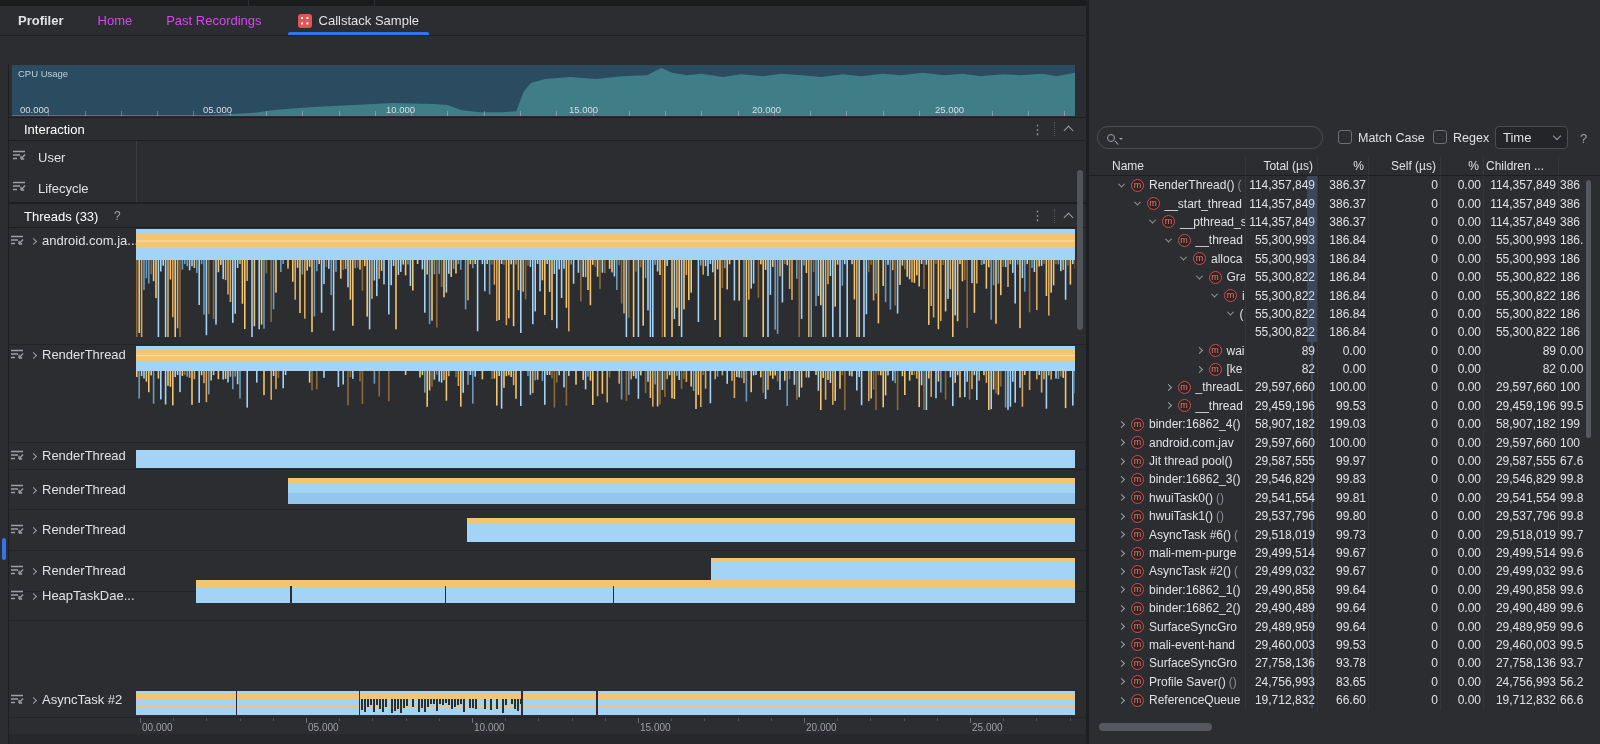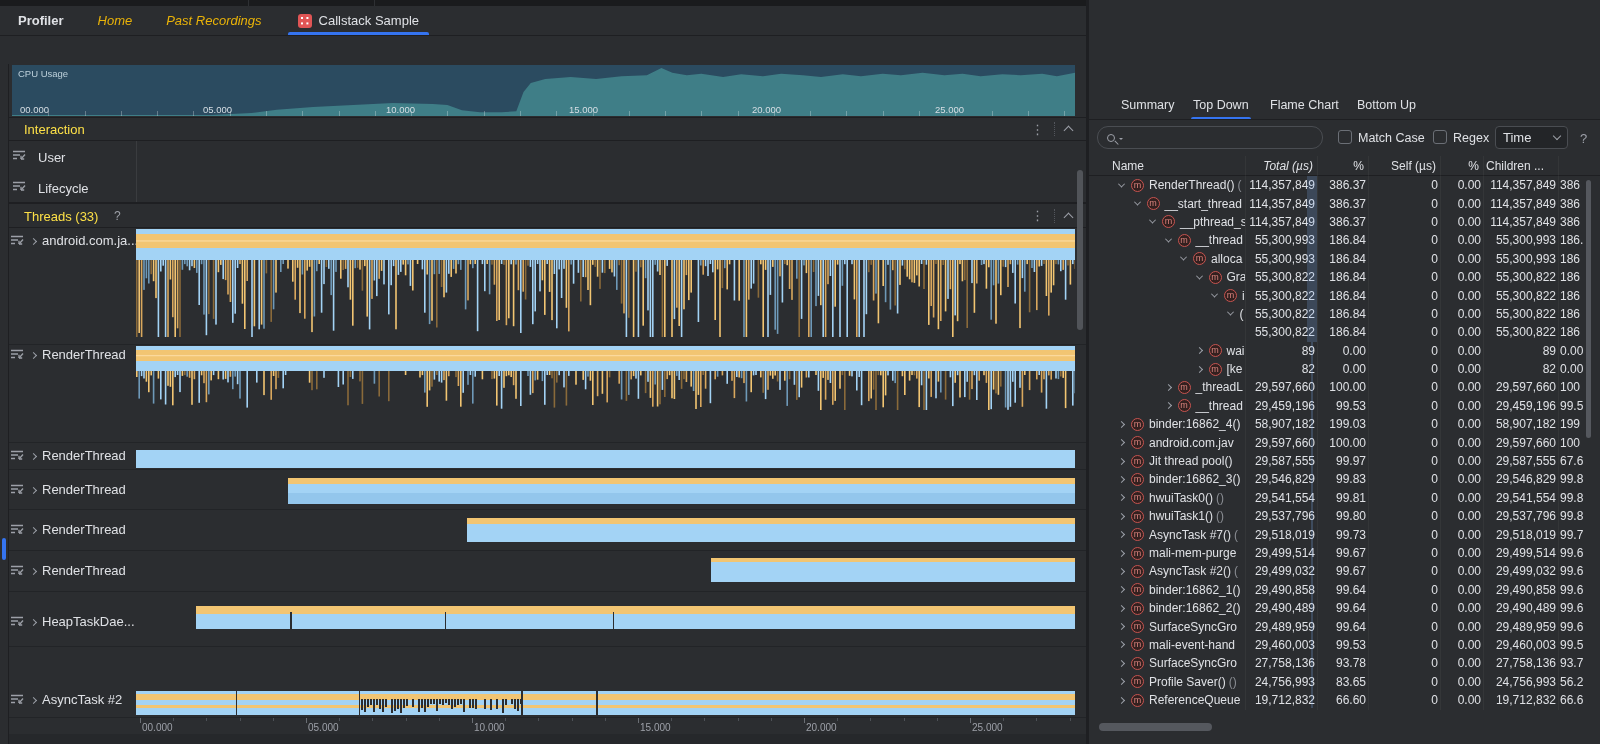--- a/index.html
+++ b/index.html
@@ -13,21 +13,21 @@
 
   
   .top-strip { position:absolute; left:0; top:0; width:1600px; height:6px; background:#1a1b1d; }
   .top-strip .seg-light { position:absolute; top:0; height:6px; left:1110px; width:490px; background:#242628; }
   .top-strip .seg-div { position:absolute; top:0; height:6px; width:1px; background:#2e3033; }
 
   
   .navbar { position:absolute; left:0; top:6px; width:1600px; height:30px; background:#2b2d30;
             border-bottom:1px solid #1e1f22; display:flex; align-items:center; }
   .nav-app { font-weight:bold; margin-left:18px; }
-  .nav-item { margin-left:34px; color:#eab308; cursor:default;font-style:italic; }
+  .nav-item { margin-left:34px; color:#d946ef; cursor:default; }
   .nav-tab-active { position:relative; margin-left:36px; display:flex; align-items:center; gap:7px; height:100%; }
   .nav-underline { position:absolute; left:-10px; right:-10px; bottom:0; height:3px; background:#3574f0; border-radius:2px 2px 0 0; }
   .rec-icon { position:relative; width:14px; height:14px; border-radius:3px; background:#e05555; flex:none; }
   .rec-icon::before { content:""; position:absolute; left:3px; top:3px; width:2.6px; height:2.6px; background:#ffffff;
                       box-shadow:5.4px 0 #ffffff, 0 5.4px #ffffff, 5.4px 5.4px #ffffff; }
   .win-icons { position:absolute; right:10px; top:0; height:30px; display:flex; align-items:center; gap:18px; color:#b6bac1; }
   .kebab { font-size:14px; letter-spacing:0; }
   .win-min { font-size:14px; }
 
   
@@ -43,21 +43,21 @@
 
   
   .cpu { position:absolute; left:12px; top:65px; width:1063px; height:51px; background:#2b4b60; overflow:hidden; }
   .cpu-label { position:absolute; left:6px; top:3px; font-size:9.5px; color:#bdd0da; }
   .cpu-tick-label { position:absolute; bottom:1px; font-size:9.5px; color:#d6dee4; }
   .cpu-minor { position:absolute; bottom:0; width:1px; height:5px; background:rgba(255,255,255,0.28); }
 
   
   .sec-header { position:absolute; left:0; width:1086px; background:#2b2d30;
                 border-top:1px solid #1e1f22; border-bottom:1px solid #1e1f22; }
-  .sec-title { position:absolute; left:24px; top:50%; transform:translateY(-50%); font-size:13px; color:#fde047; }
+  .sec-title { position:absolute; left:24px; top:50%; transform:translateY(-50%); font-size:13px; color:#ffffff; }
   .sec-help { position:absolute; left:114px; top:50%; transform:translateY(-50%); color:#9da0a8; font-size:12px; }
   .sec-controls { position:absolute; right:14px; top:0; height:100%; display:flex; align-items:center; gap:10px; }
   .sec-kebab { color:#9da0a8; font-size:13px; cursor:pointer; }
   .sec-div { width:0; height:14px; border-left:1px dotted #53565c; }
   .chev-up { width:7px; height:7px; border-left:1.5px solid #9da0a8; border-top:1.5px solid #9da0a8;
              transform:rotate(45deg); margin-top:3px; cursor:pointer; }
 
   
   .ix-row { position:absolute; left:0; width:1086px; height:31px; }
   .ix-label { position:absolute; left:38px; top:50%; transform:translateY(-50%); font-size:13px; }
@@ -1006,21 +1006,21 @@
               </g>
             </svg></span>
           <span class="t-chev" style="top: 18px;"></span>
           <span class="t-label" style="top: 12px;">RenderThread</span>
         </div>
         <div class="bar" style="left: 710.668px; width: 364.332px; top: 7px; height: 24px;">
           <div class="layer" style="height: 4px; background: rgb(242, 197, 114);"></div>
           <div class="layer" style="height: 20px; background: rgb(163, 211, 245);"></div>
         </div>
       </div>
-      <div class="track" style="top: 370px; height: 49px;">
+      <div class="track" style="top: 344px; height: 49px;">
         <div class="track-labelzone">
           <span class="trk-icon" style="top: 25px; left: 10px;"><svg width="14" height="12" viewBox="0 0 14 12">
               <g stroke="#9da0a8" stroke-width="1.3" fill="none">
                 <path d="M1 2 H13"></path>
                 <path d="M1 5.5 H8"></path>
                 <path d="M1 9 H5"></path>
                 <path d="M13 5 L9 9.5"></path>
                 <path d="M9 9.5 h3.2 M9 9.5 v-3.2"></path>
               </g>
             </svg></span>
@@ -1149,56 +1149,41 @@
   <div class="left-stripe">
     <div class="stripe-accent" style="top:474px"></div>
   </div>
 
   <div class="threads-scrollbar"></div>
   <div class="rpanel-border"></div>
 
   <div class="rpanel">
 
 
-    <div class="subtabs" id="subtabs">
-        <span class="subtab" style="left: 32px;">
-          <span>Summary</span>
-        </span>
-        <span class="subtab" style="left: 104px;">
-          <span>Top Down</span>
-          <span class="u"></span>
-        </span>
-        <span class="subtab" style="left: 181px;">
-          <span>Flame Chart</span>
-        </span>
-        <span class="subtab" style="left: 268px;">
-          <span>Bottom Up</span>
-        </span>
-      </div>
 
     <div class="searchrow">
       <span class="searchbox">
         <span class="mag"></span>
         <span class="mag-caret"></span>
         <input class="search-input" placeholder="" style="">
       </span>
       <span class="cb" style="left:249px"></span>
       <span class="cb-label" style="left:269px">Match Case</span>
       <span class="cb" style="left:344px"></span>
       <span class="cb-label" style="left:364px">Regex</span>
       <span class="dropdown">
         <span>Time</span>
         <span class="dd-chev"></span>
       </span>
       <span class="help-q">?</span>
     </div>
 
     <div class="thead" id="thead">
-        <span class="th" style="left: 0px; width: 156px; padding-left: 23px; padding-right: 0px;">Name</span>
-        <span class="th r" style="left: 156px; width: 72px; padding-left: 0px; padding-right: 4px; font-style: italic;">Total (µs)</span>
+        <span class="th" style="left: 12px; width: 156px; padding-left: 11px; padding-right: 0px;">Name</span>
+        <span class="th r" style="left: 156px; width: 72px; padding-left: 0px; padding-right: 4px;">Total (µs)</span>
         <span class="th r" style="left: 228px; width: 51px; padding-left: 0px; padding-right: 4px;">%</span>
         <span class="th r" style="left: 279px; width: 72px; padding-left: 0px; padding-right: 4px;">Self (µs)</span>
         <span class="th r" style="left: 351px; width: 43px; padding-left: 0px; padding-right: 4px;">%</span>
         <span class="th" style="left: 394px; width: 75px; padding-left: 3px; padding-right: 0px;">Children ...</span>
       </div>
     <div id="col-lines">
         <div class="col-line" style="left: 156px;"></div>
         <div class="col-line" style="left: 228px;"></div>
         <div class="col-line" style="left: 279px;"></div>
         <div class="col-line" style="left: 351px;"></div>
@@ -1678,21 +1663,21 @@
             <span class="num">29,537,796</span>
           </div>
           <div class="cell" style="left: 469px; width: 26px; overflow: hidden;">
             <span class="numl">99.8</span>
           </div>
         </div>
         <div class="trow">
           <div class="cell namecell" style="left: 0px; width: 156px; padding-left: 30px;">
             <span class="tree-chev closed"></span>
             <span class="micon">m</span>
-            <span>AsyncTask #7()</span>
+            <span>AsyncTask #6()</span>
             <span class="sfx">(</span>
           </div>
           <div class="cell" style="left: 156px; width: 72px;">
             <span class="num">29,518,019</span>
           </div>
           <div class="cell" style="left: 228px; width: 51px;">
             <span class="num">99.73</span>
           </div>
           <div class="cell" style="left: 279px; width: 72px;">
             <span class="num">0</span>

